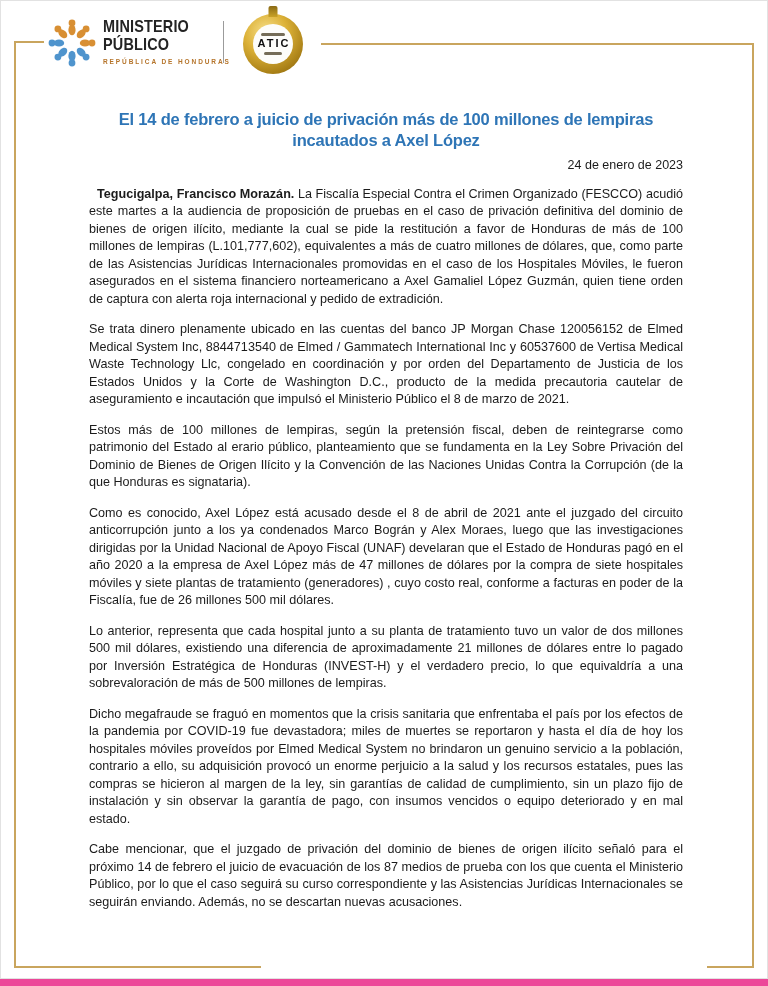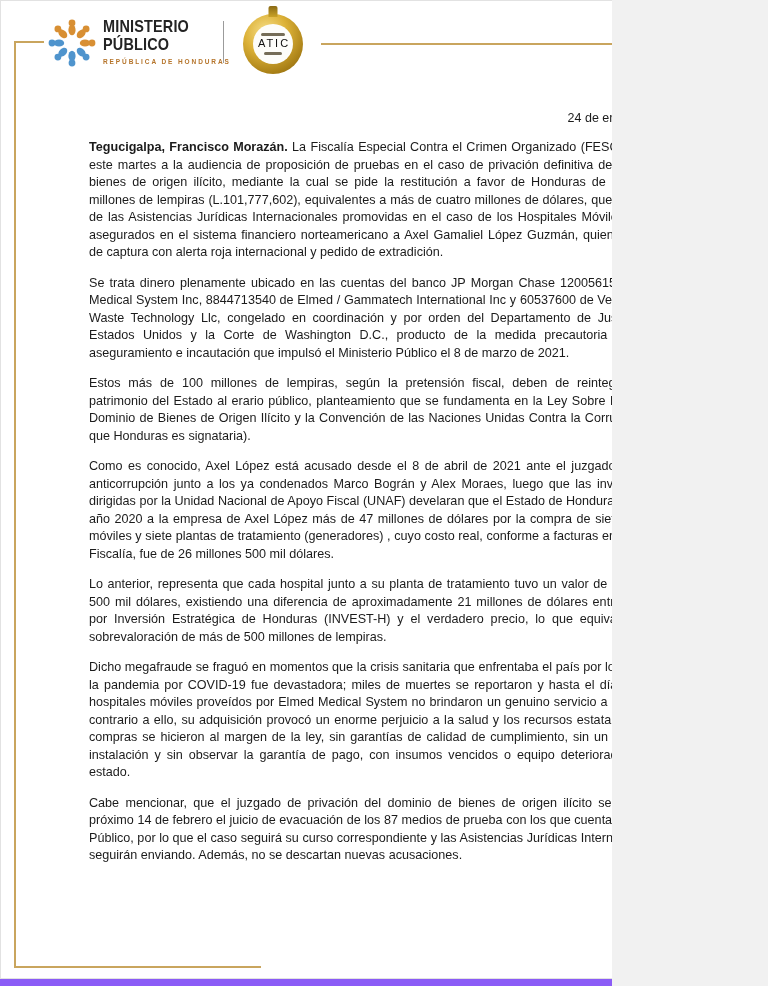--- a/index.html
+++ b/index.html
@@ -3,23 +3,23 @@
 <meta charset="utf-8">
 <style>
   html, body {
     margin: 0;
     padding: 0;
     background: #f1f1f1;
     font-family: "Liberation Sans", "DejaVu Sans", sans-serif;
   }
   .viewport {
     position: relative;
-    width: 612px;
+    width: 768px;
     height: 986px;
-    background: #8b5cf6;
+    background: #ec4899;
     overflow: hidden;
   }
   .page {
     position: absolute;
     left: 0; top: 0;
     width: 766px;
     height: 977px;
     background: #ffffff;
     border: 1px solid #e2e2e2;
   }
@@ -61,41 +61,41 @@
   }
   .atic-inner {
     position: absolute; left: 10px; top: 10px;
     width: 40px; height: 40px; border-radius: 50%;
     background: #fdfdfa;
     display: flex; flex-direction: column; align-items: center; justify-content: center;
   }
   .atic-band { width: 24px; height: 3px; background: #3a2f12; opacity: .7; border-radius: 2px; }
   .atic-band.bottom { width: 18px; }
   .atic-label {
-    font-size: 11px; font-weight: normal; color: #0f0f0f;
+    font-size: 11px; font-weight: bold; color: #0f0f0f;
     letter-spacing: 2px; line-height: 1.2; margin: 1px 0 1px 2px;
   }
 
   
   main { position: relative; padding: 108px 84px 0 88px; }
   .title {
     margin: 0 auto 6px auto; max-width: 602px;
     color: #2e75b6; font-size: 16.5px; font-weight: bold;
     text-align: center; line-height: 1.3; letter-spacing: -.2px;
   }
   .date {
     text-align: right; font-size: 12.5px; font-weight: normal;
     color: #1b1b1b; margin: 2px 0 14px 0;
   }
   .para {
     margin: 0 0 13px 0;
     font-size: 12.6px; line-height: 1.39; color: #1b1b1b;
     text-align: justify;
   }
-  .para-lead { font-weight: bold; }
+  .para-lead { font-weight: bold; margin-left: 8px; }
 
   
   .footer-banner {
     position: absolute; right: 103px; top: 936px;
     white-space: nowrap; font-weight: bold; font-size: 23px;
     letter-spacing: -.2px; color: #161616; line-height: 1.1;
   }
   .footer-sep { font-weight: 400; padding: 0 9px; color: #161616; }
 </style>
 </head>
@@ -149,20 +149,21 @@
         <div class="atic-crest"></div>
         <div class="atic-inner">
           <div class="atic-band"></div>
           <div class="atic-label">ATIC</div>
           <div class="atic-band bottom"></div>
         </div>
       </div>
     </header>
 
     <main>
+      <h1 class="title">El 14 de febrero a juicio de privación más de 100 millones de lempiras incautados a Axel López</h1>
       <div class="date">24 de enero de 2023</div>
       <div id="paragraphs">
   <p class="para"><b class="para-lead">Tegucigalpa, Francisco Morazán.</b><span class="para-text"> La Fiscalía Especial Contra el Crimen Organizado (FESCCO) acudió este martes a la audiencia de proposición de pruebas en el caso de privación definitiva del dominio de bienes de origen ilícito, mediante la cual se pide la restitución a favor de Honduras de más de 100 millones de lempiras (L.101,777,602), equivalentes a más de cuatro millones de dólares, que, como parte de las Asistencias Jurídicas Internacionales promovidas en el caso de los Hospitales Móviles, le fueron asegurados en el sistema financiero norteamericano a Axel Gamaliel López Guzmán, quien tiene orden de captura con alerta roja internacional y pedido de extradición.</span></p>
 
   <p class="para"><span class="para-text">Se trata dinero plenamente ubicado en las cuentas del banco JP Morgan Chase 120056152 de Elmed Medical System Inc, 8844713540 de Elmed / Gammatech International Inc y 60537600 de Vertisa Medical Waste Technology Llc, congelado en coordinación y por orden del Departamento de Justicia de los Estados Unidos y la Corte de Washington D.C., producto de la medida precautoria cautelar de aseguramiento e incautación que impulsó el Ministerio Público el 8 de marzo de 2021.</span></p>
 
   <p class="para"><span class="para-text">Estos más de 100 millones de lempiras, según la pretensión fiscal, deben de reintegrarse como patrimonio del Estado al erario público, planteamiento que se fundamenta en la Ley Sobre Privación del Dominio de Bienes de Origen Ilícito y la Convención de las Naciones Unidas Contra la Corrupción (de la que Honduras es signataria).</span></p>
 
   <p class="para"><span class="para-text">Como es conocido, Axel López está acusado desde el 8 de abril de 2021 ante el juzgado del circuito anticorrupción junto a los ya condenados Marco Bográn y Alex Moraes, luego que las investigaciones dirigidas por la Unidad Nacional de Apoyo Fiscal (UNAF) develaran que el Estado de Honduras pagó en el año 2020 a la empresa de Axel López más de 47 millones de dólares por la compra de siete hospitales móviles y siete plantas de tratamiento (generadores) , cuyo costo real, conforme a facturas en poder de la Fiscalía, fue de 26 millones 500 mil dólares.</span></p>
 

